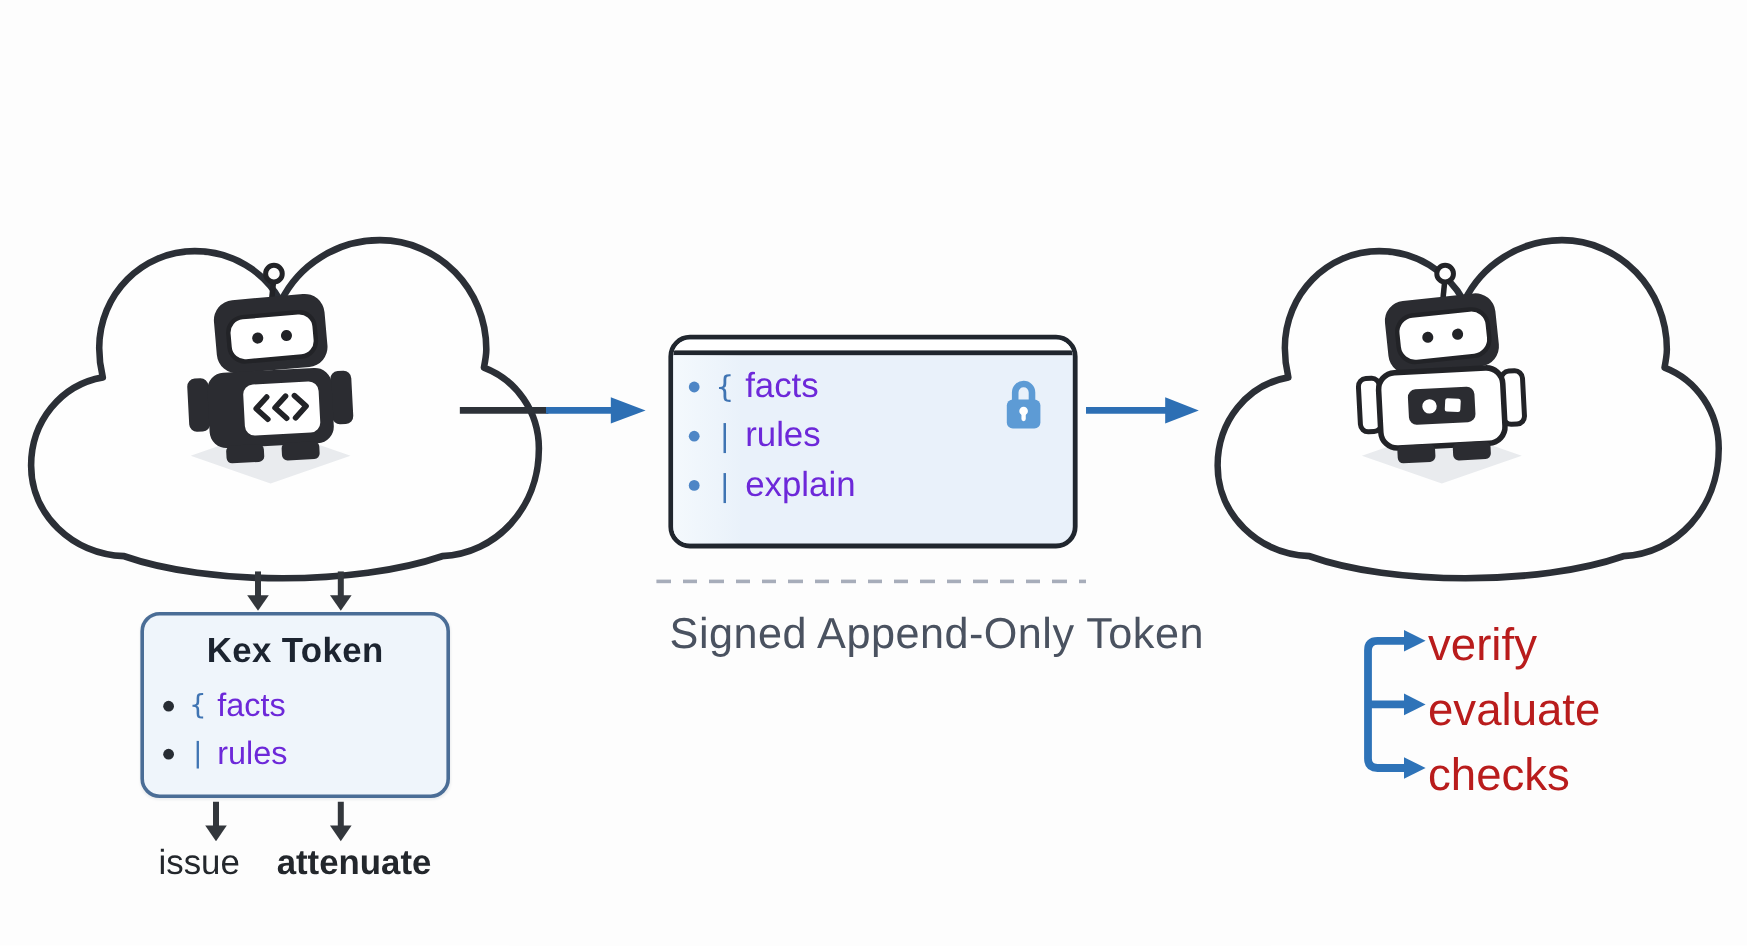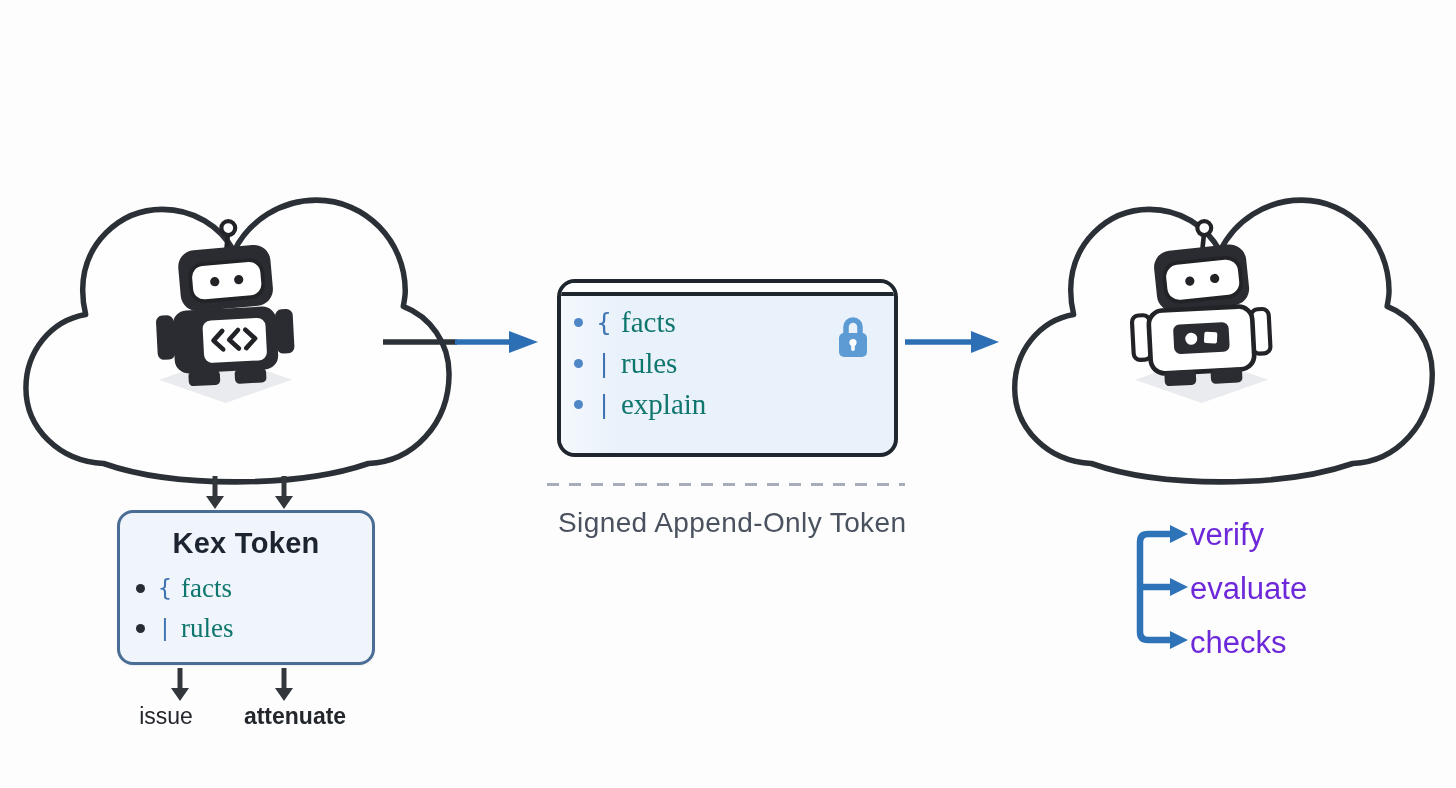--- a/index.html
+++ b/index.html
@@ -54,31 +54,31 @@
   }
   .token-items{position:absolute;left:0;top:19px;right:0;z-index:2;}
   .t-row{display:flex;align-items:center;height:41px;padding-left:13px;}
   .bullet-dot{width:9px;height:9px;border-radius:50%;background:#4e86c6;flex:none;margin-right:13px;}
   .bullet-dot.dark{background:#272c33;}
   .bracket-marker{
     width:16px;text-align:center;flex:none;
     color:#3f74b3;font-size:25px;line-height:1;margin-right:9px;
     font-family:"DejaVu Sans Mono",monospace;
   }
-  .item-label{font-size:29px;color:#0f766e;line-height:1;font-family:Liberation Serif, serif;}
+  .item-label{font-size:29px;color:#6d28d9;line-height:1;}
   .lock{position:absolute;right:24px;top:30px;z-index:3;}
 
   
   .dashed-line{
     position:absolute;left:547px;top:483px;width:358px;height:3px;
     background:repeating-linear-gradient(90deg,#a7adba 0 12px,transparent 12px 22px);
   }
   .token-caption{
     position:absolute;left:558px;top:507px;width:344px;
-    text-align:center;font-size:28px;color:#4a5260;letter-spacing:0.4px;
+    text-align:center;font-size:36px;color:#4a5260;letter-spacing:0.4px;
     white-space:nowrap;
   }
 
   
   .arrow-v{position:absolute;}
 
   
   .kex-box{
     position:absolute;left:117px;top:510px;width:258px;height:155px;
     box-sizing:border-box;
@@ -90,30 +90,30 @@
     text-align:center;margin-top:14px;
     font-size:29px;font-weight:700;color:#1c2430;letter-spacing:0.3px;
   }
   .kex-items{margin-top:8px;}
   .k-row{display:flex;align-items:center;height:40px;padding-left:16px;}
   .k-row .bracket-marker{font-size:23px;width:13px;margin-right:10px;}
   .k-row .item-label{font-size:27px;}
 
   .out-label{
     position:absolute;transform:translateX(-50%);
-    font-size:23px;color:#23272c;white-space:nowrap;
+    font-size:29px;color:#23272c;white-space:nowrap;
   }
   .out-issue{left:166px;top:703px;}
   .out-attenuate{left:295px;top:703px;font-weight:bold;}
 
   
   .actions-bracket{position:absolute;left:1128px;top:514px;}
   .action-label{
     position:absolute;left:1190px;
-    font-size:31px;color:#6d28d9;line-height:1;white-space:nowrap;
+    font-size:38px;color:#b91c1c;line-height:1;white-space:nowrap;
   }
   .action-0{top:519px;}
   .action-1{top:573px;}
   .action-2{top:627px;}
 </style>
 </head>
 <body>
 
 <div class="canvas">
 

